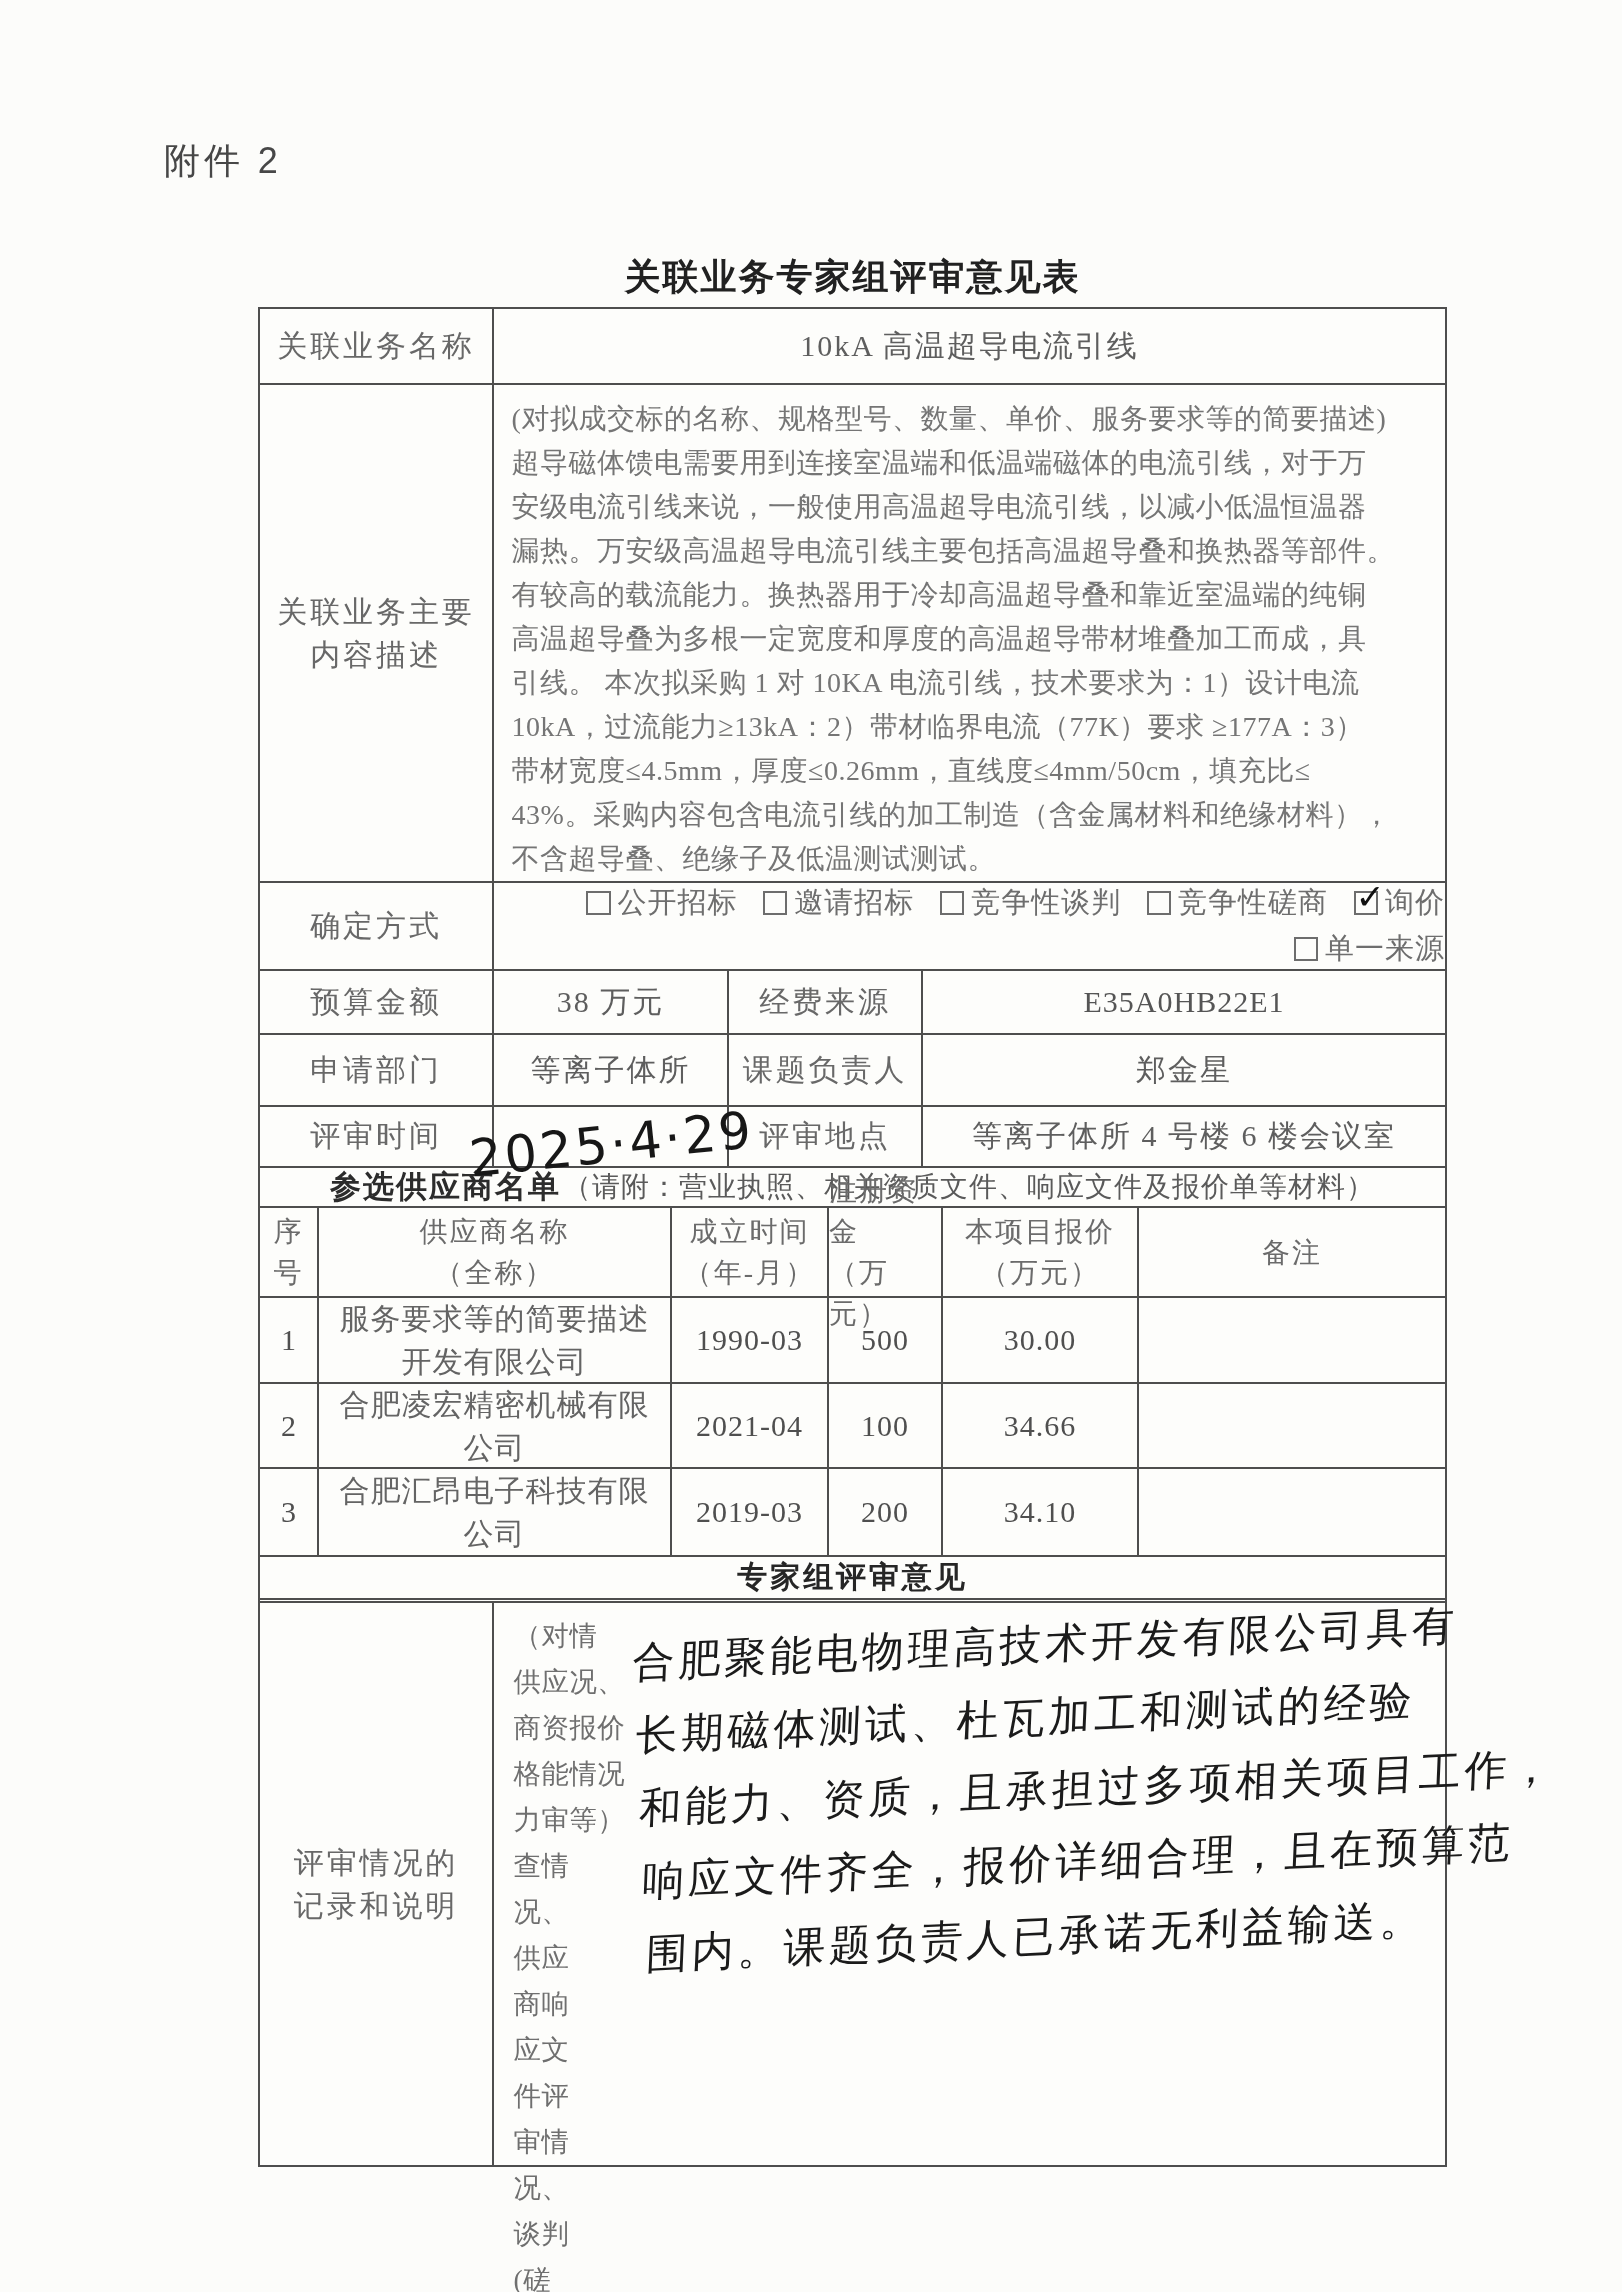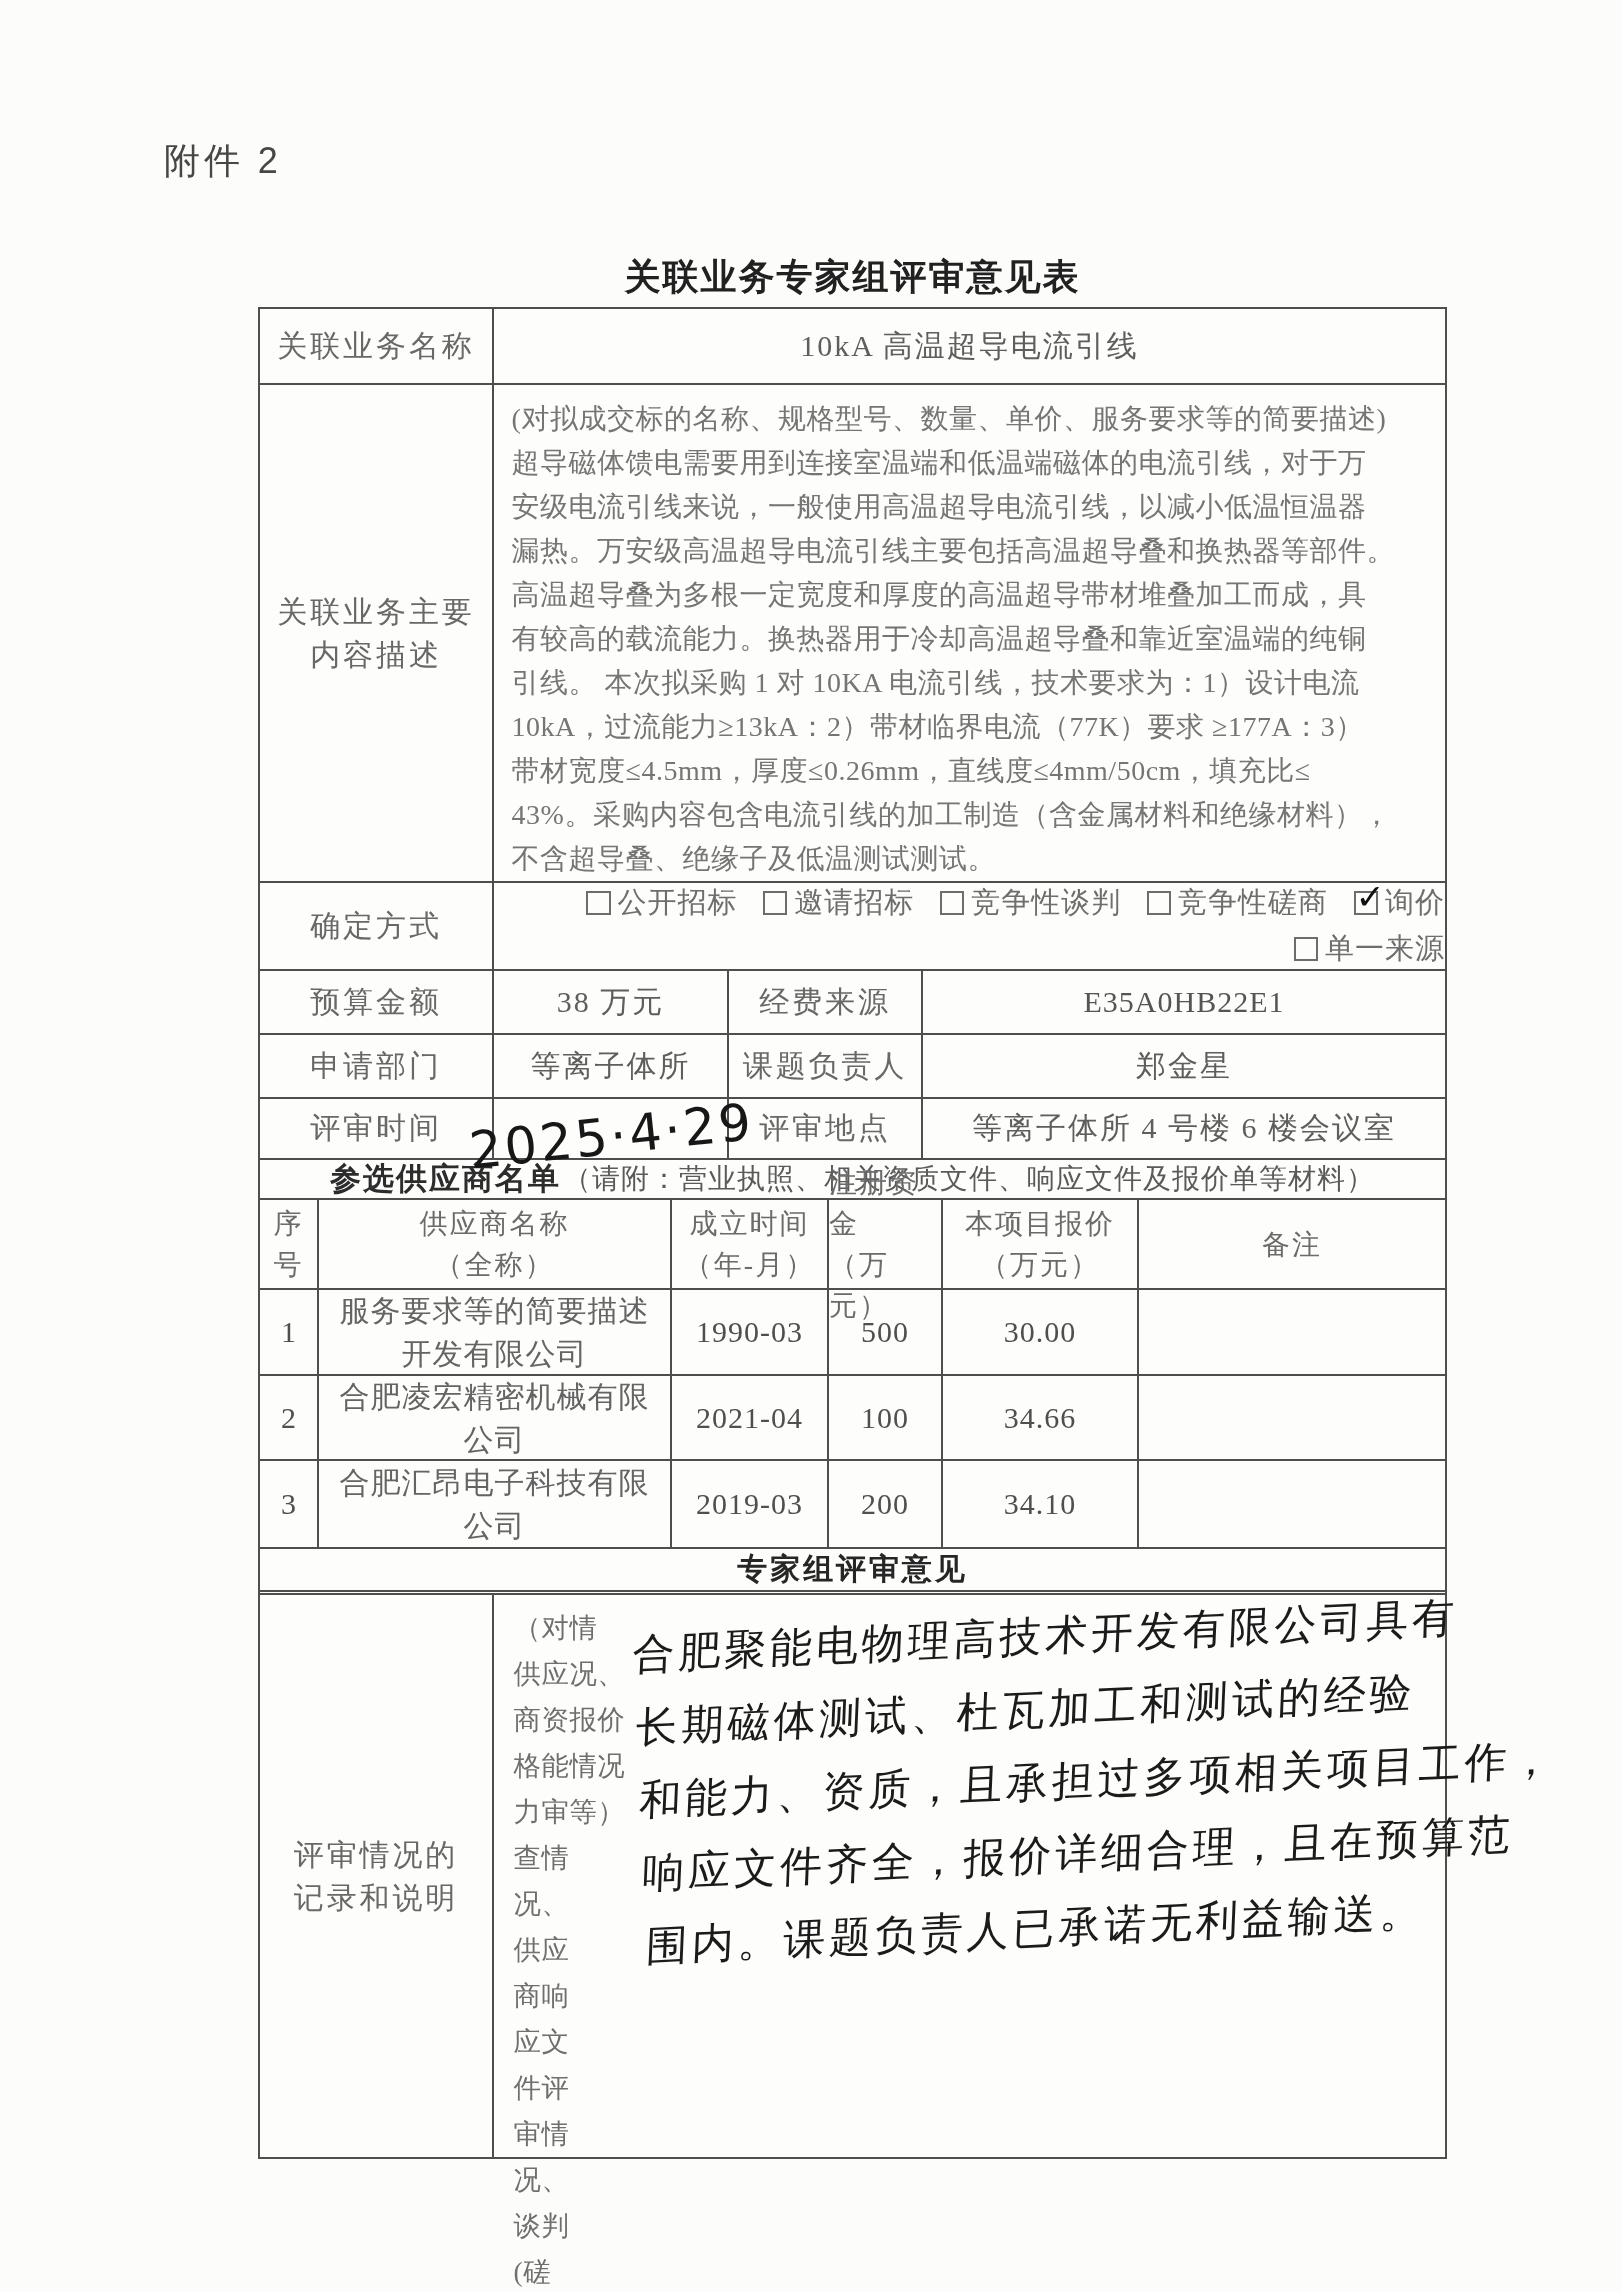--- a/index.html
+++ b/index.html
@@ -42,21 +42,21 @@
   .w-no{width:59px;flex:none;}
   .w-name{width:353px;flex:none;}
   .w-date{width:157px;flex:none;}
   .w-cap{width:114px;flex:none;}
   .w-price{width:196px;flex:none;}
 
   .r1{height:76px;}
   .r2{height:498px;}
   .r3{height:88px;}
   .r4{height:64px;}
-  .r5{height:64px;}
+  .r5{height:72px;}
   .r6{height:61px;}
   .r7{height:40px;}
   .r8{height:90px;}
   .r9{height:86px;}
   .r10{height:85px;}
   .r11{height:88px;}
   .r12{height:46px;}
   .r13{height:562px;}
 
   .lbl{font-size:30px;color:#686868;letter-spacing:2.9px;}
@@ -146,22 +146,22 @@
     <div class="row r2">
       <div class="cell w-label lbl lbl2">
         <div>关联业务主要</div>
         <div>内容描述</div>
       </div>
       <div class="cell flex1 clast desc-cell">
         <div class="desc-line">(对拟成交标的名称、规格型号、数量、单价、服务要求等的简要描述)</div>
         <div class="desc-line">超导磁体馈电需要用到连接室温端和低温端磁体的电流引线，对于万</div>
         <div class="desc-line">安级电流引线来说，一般使用高温超导电流引线，以减小低温恒温器</div>
         <div class="desc-line">漏热。万安级高温超导电流引线主要包括高温超导叠和换热器等部件。</div>
+        <div class="desc-line">有较高的载流能力。换热器用于冷却高温超导叠和靠近室温端的纯铜</div>
         <div class="desc-line">高温超导叠为多根一定宽度和厚度的高温超导带材堆叠加工而成，具</div>
-        <div class="desc-line">有较高的载流能力。换热器用于冷却高温超导叠和靠近室温端的纯铜</div>
         <div class="desc-line">引线。 本次拟采购 1 对 10KA 电流引线，技术要求为：1）设计电流</div>
         <div class="desc-line">10kA，过流能力≥13kA：2）带材临界电流（77K）要求 ≥177A：3）</div>
         <div class="desc-line">带材宽度≤4.5mm，厚度≤0.26mm，直线度≤4mm/50cm，填充比≤</div>
         <div class="desc-line">43%。采购内容包含电流引线的加工制造（含金属材料和绝缘材料），</div>
         <div class="desc-line">不含超导叠、绝缘子及低温测试测试。</div>
       </div>
     </div>
 
     <div class="row r3">
       <div class="cell w-label lbl">确定方式</div>

